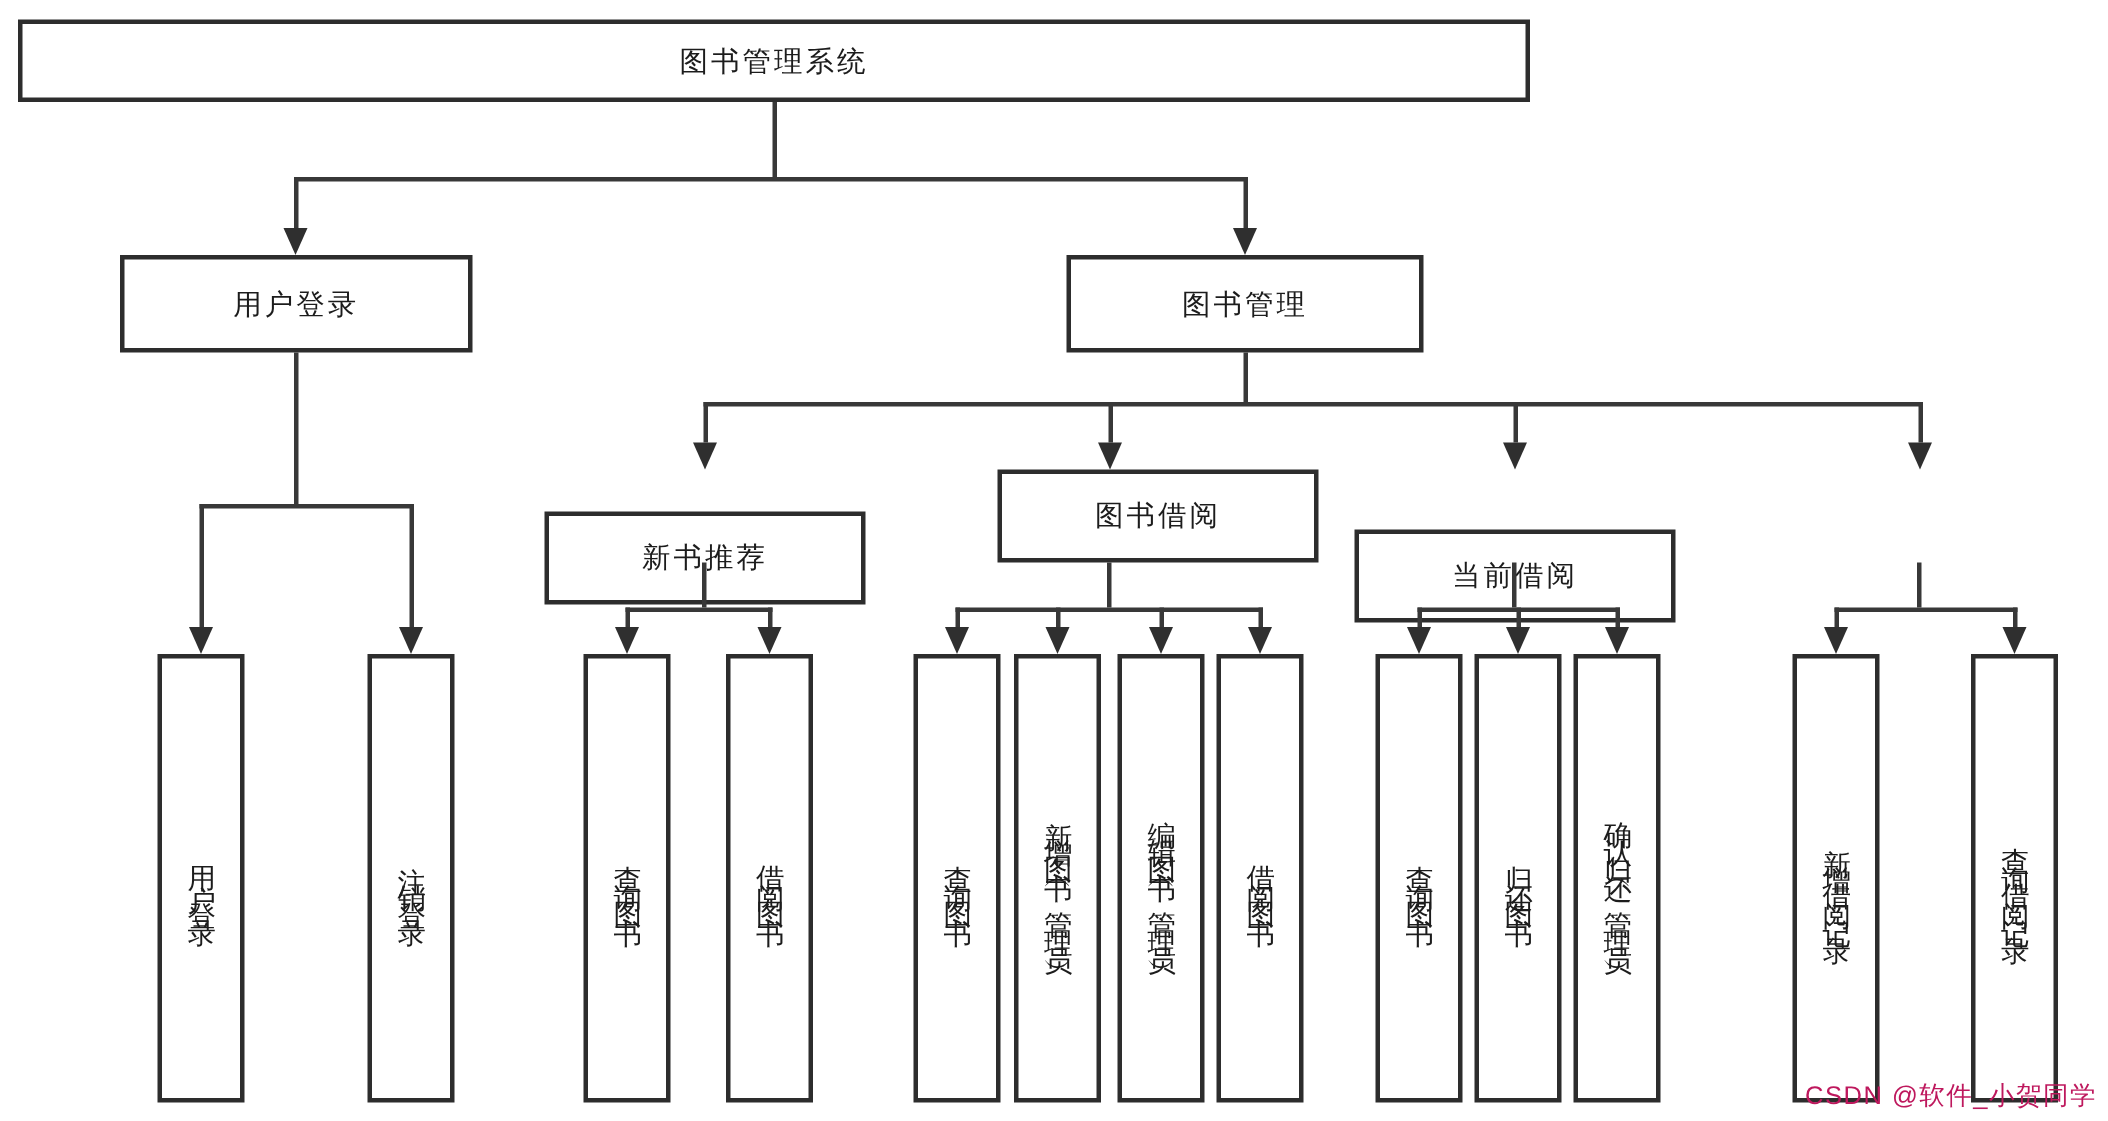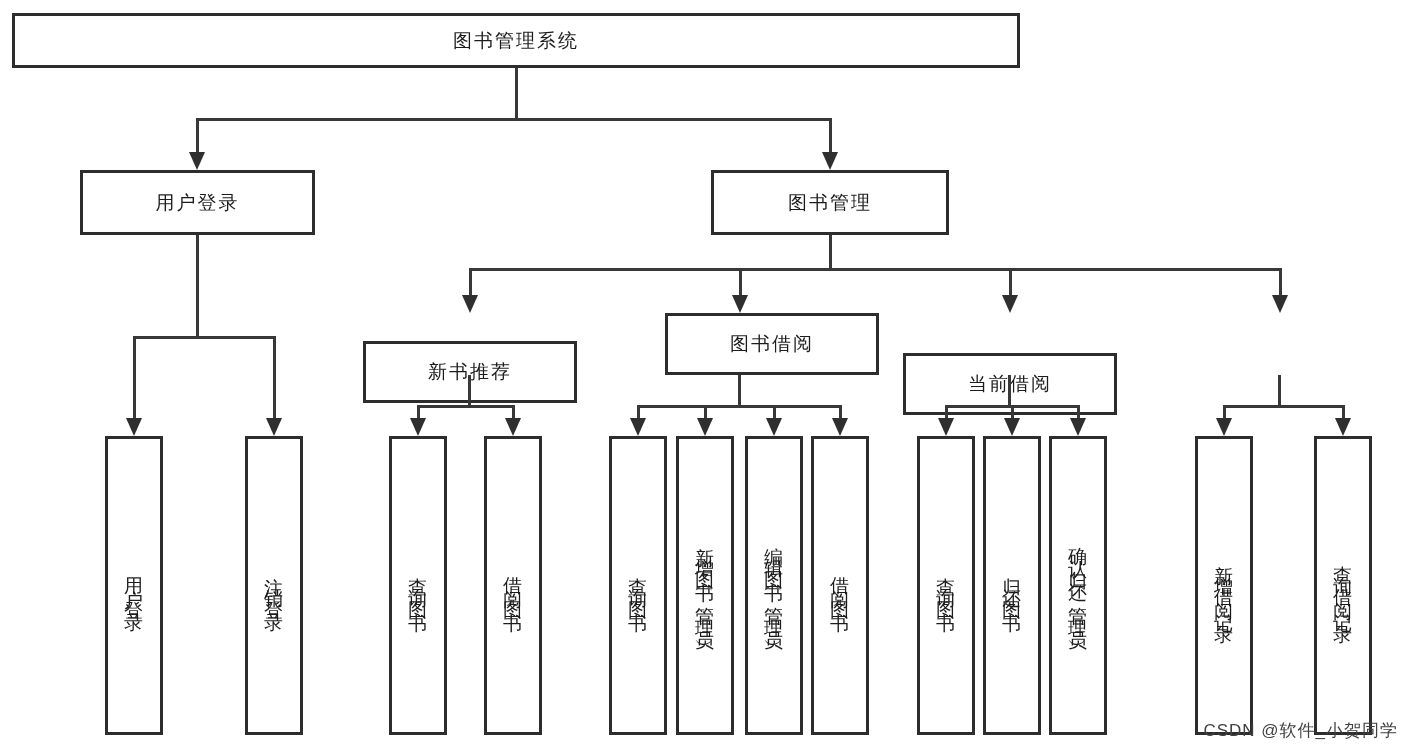--- a/index.html
+++ b/index.html
@@ -44,21 +44,21 @@
   .hl{height:3px;}
   .arr{
     position:absolute;width:0;height:0;
     border-left:8px solid transparent;
     border-right:8px solid transparent;
     border-top:18px solid #2f2f2f;
   }
   .watermark{
     position:absolute;
     right:6px;bottom:5px;
-    color:#404040;
+    color:#be185d;
     font-size:17px;
     letter-spacing:1px;
     white-space:nowrap;
   }
 </style>
 </head>
 <body>
 
 <div id="canvas">
 

